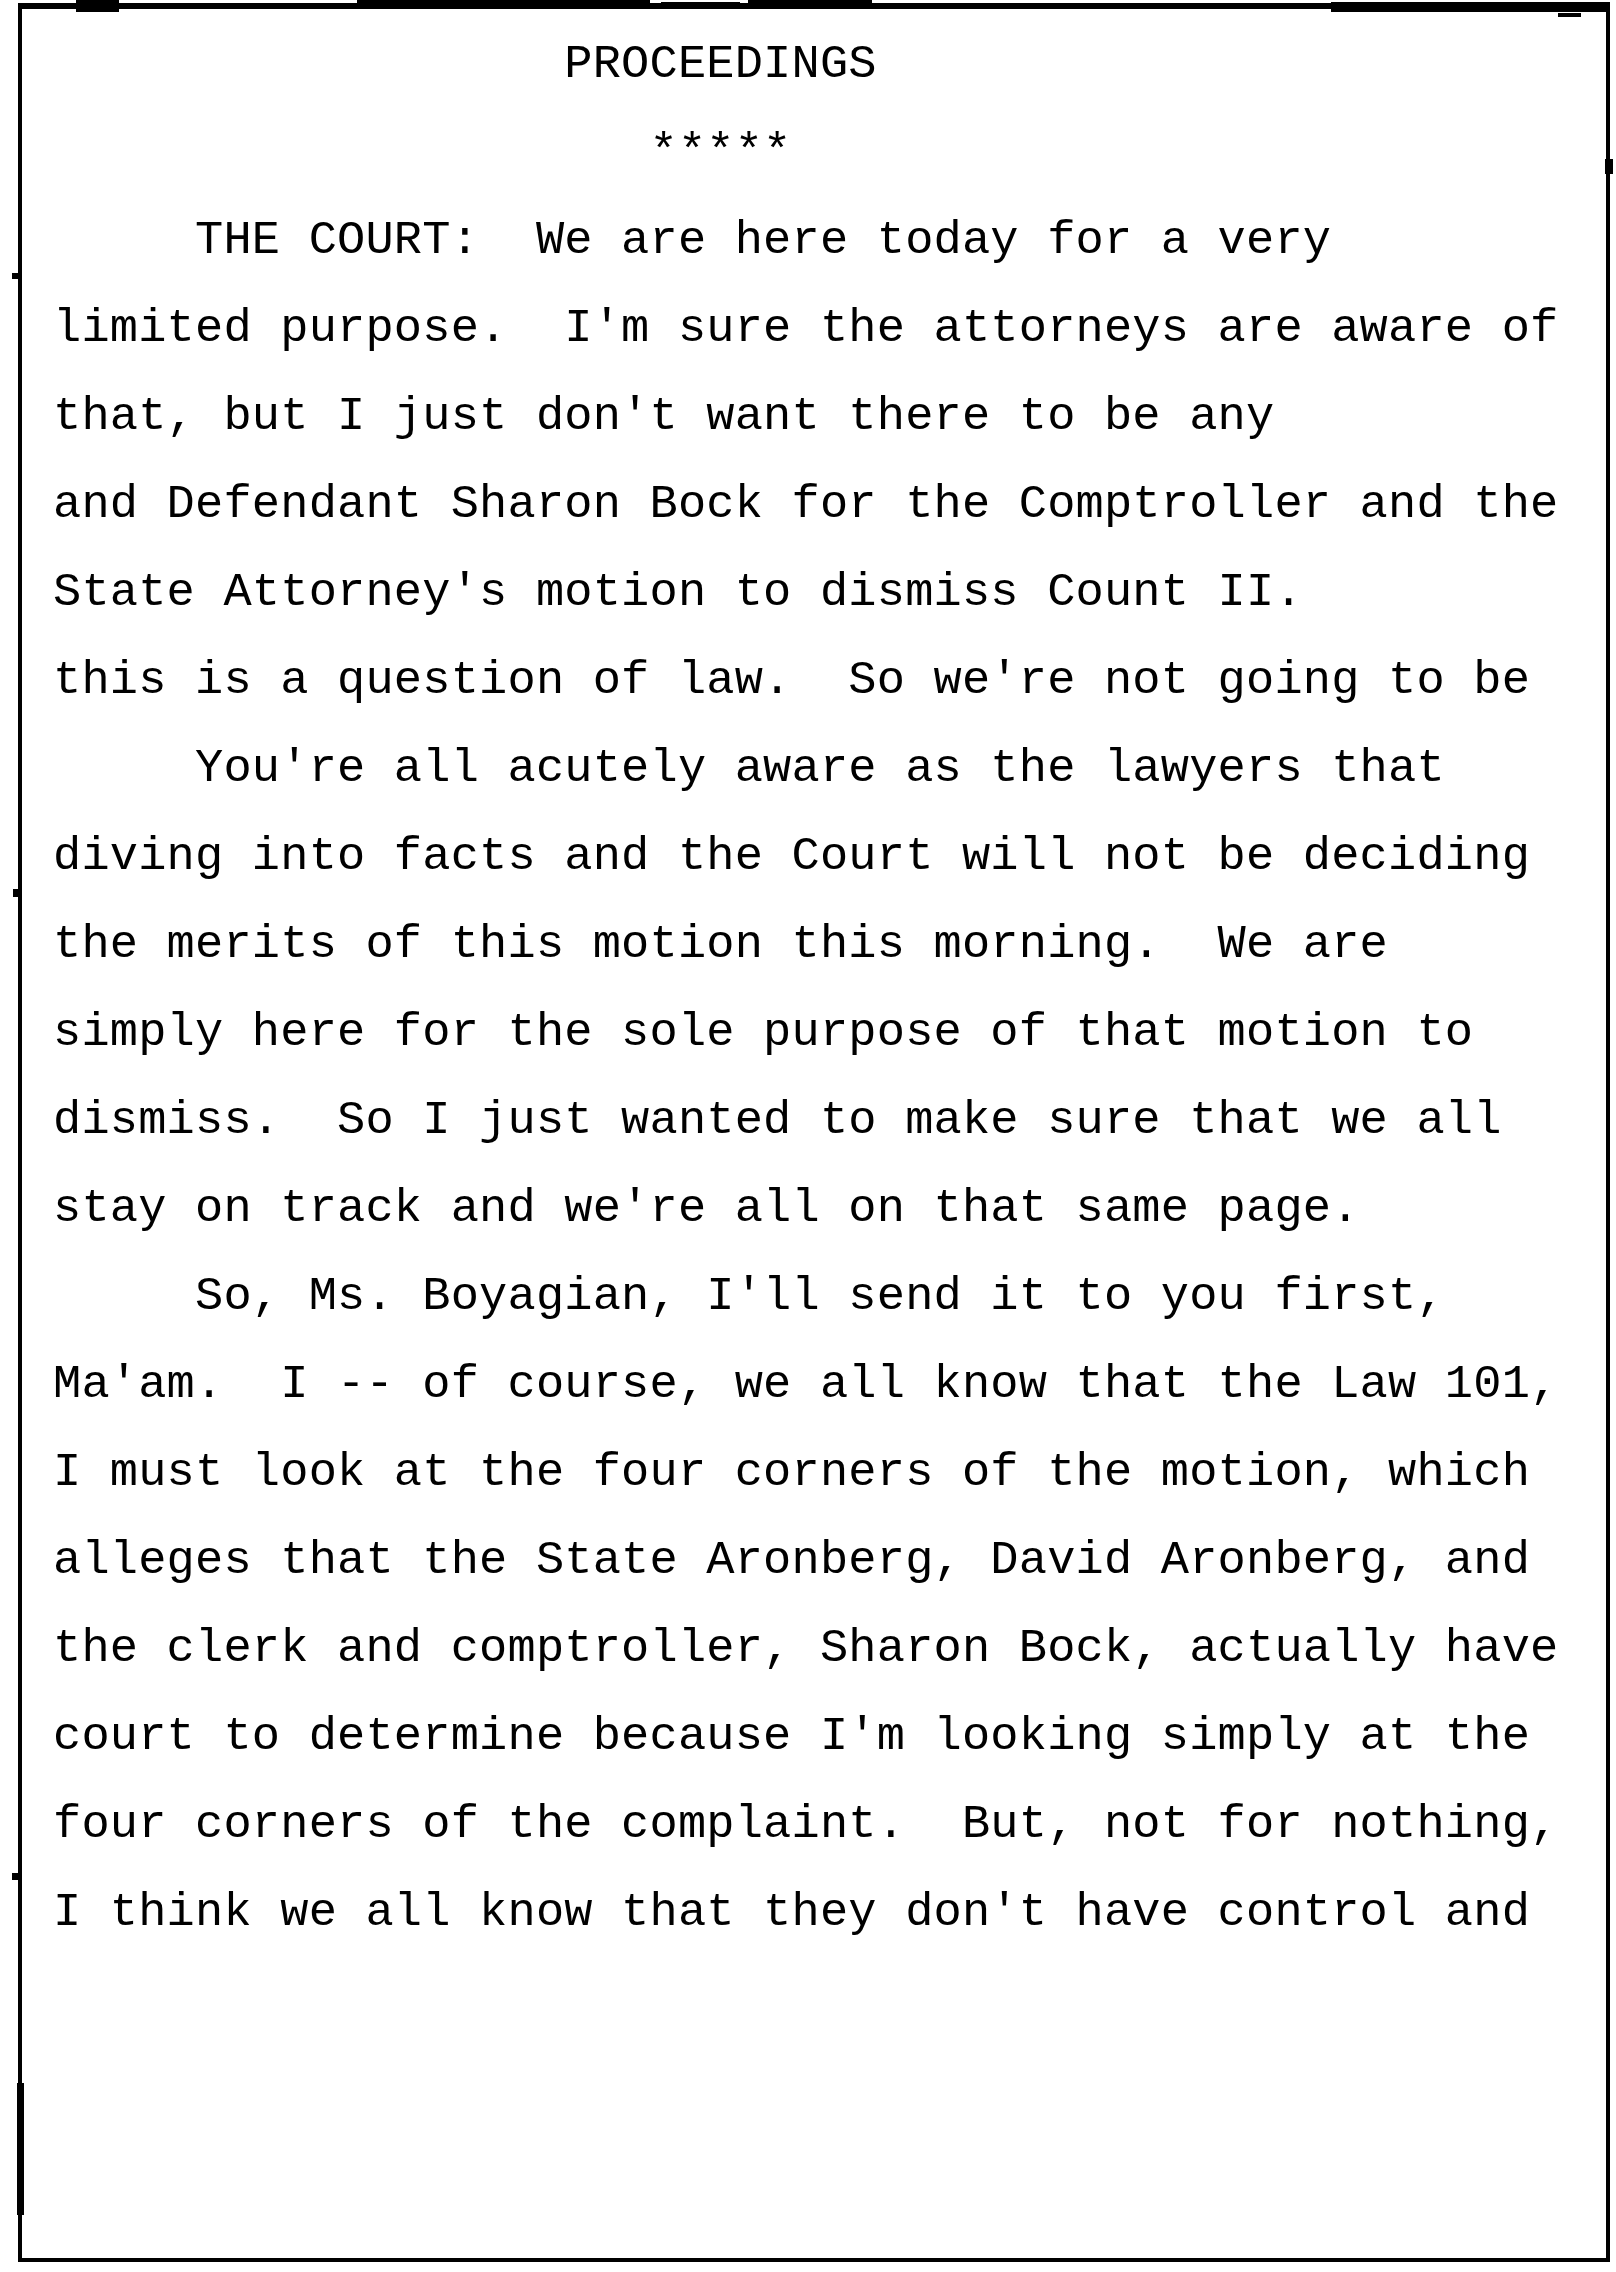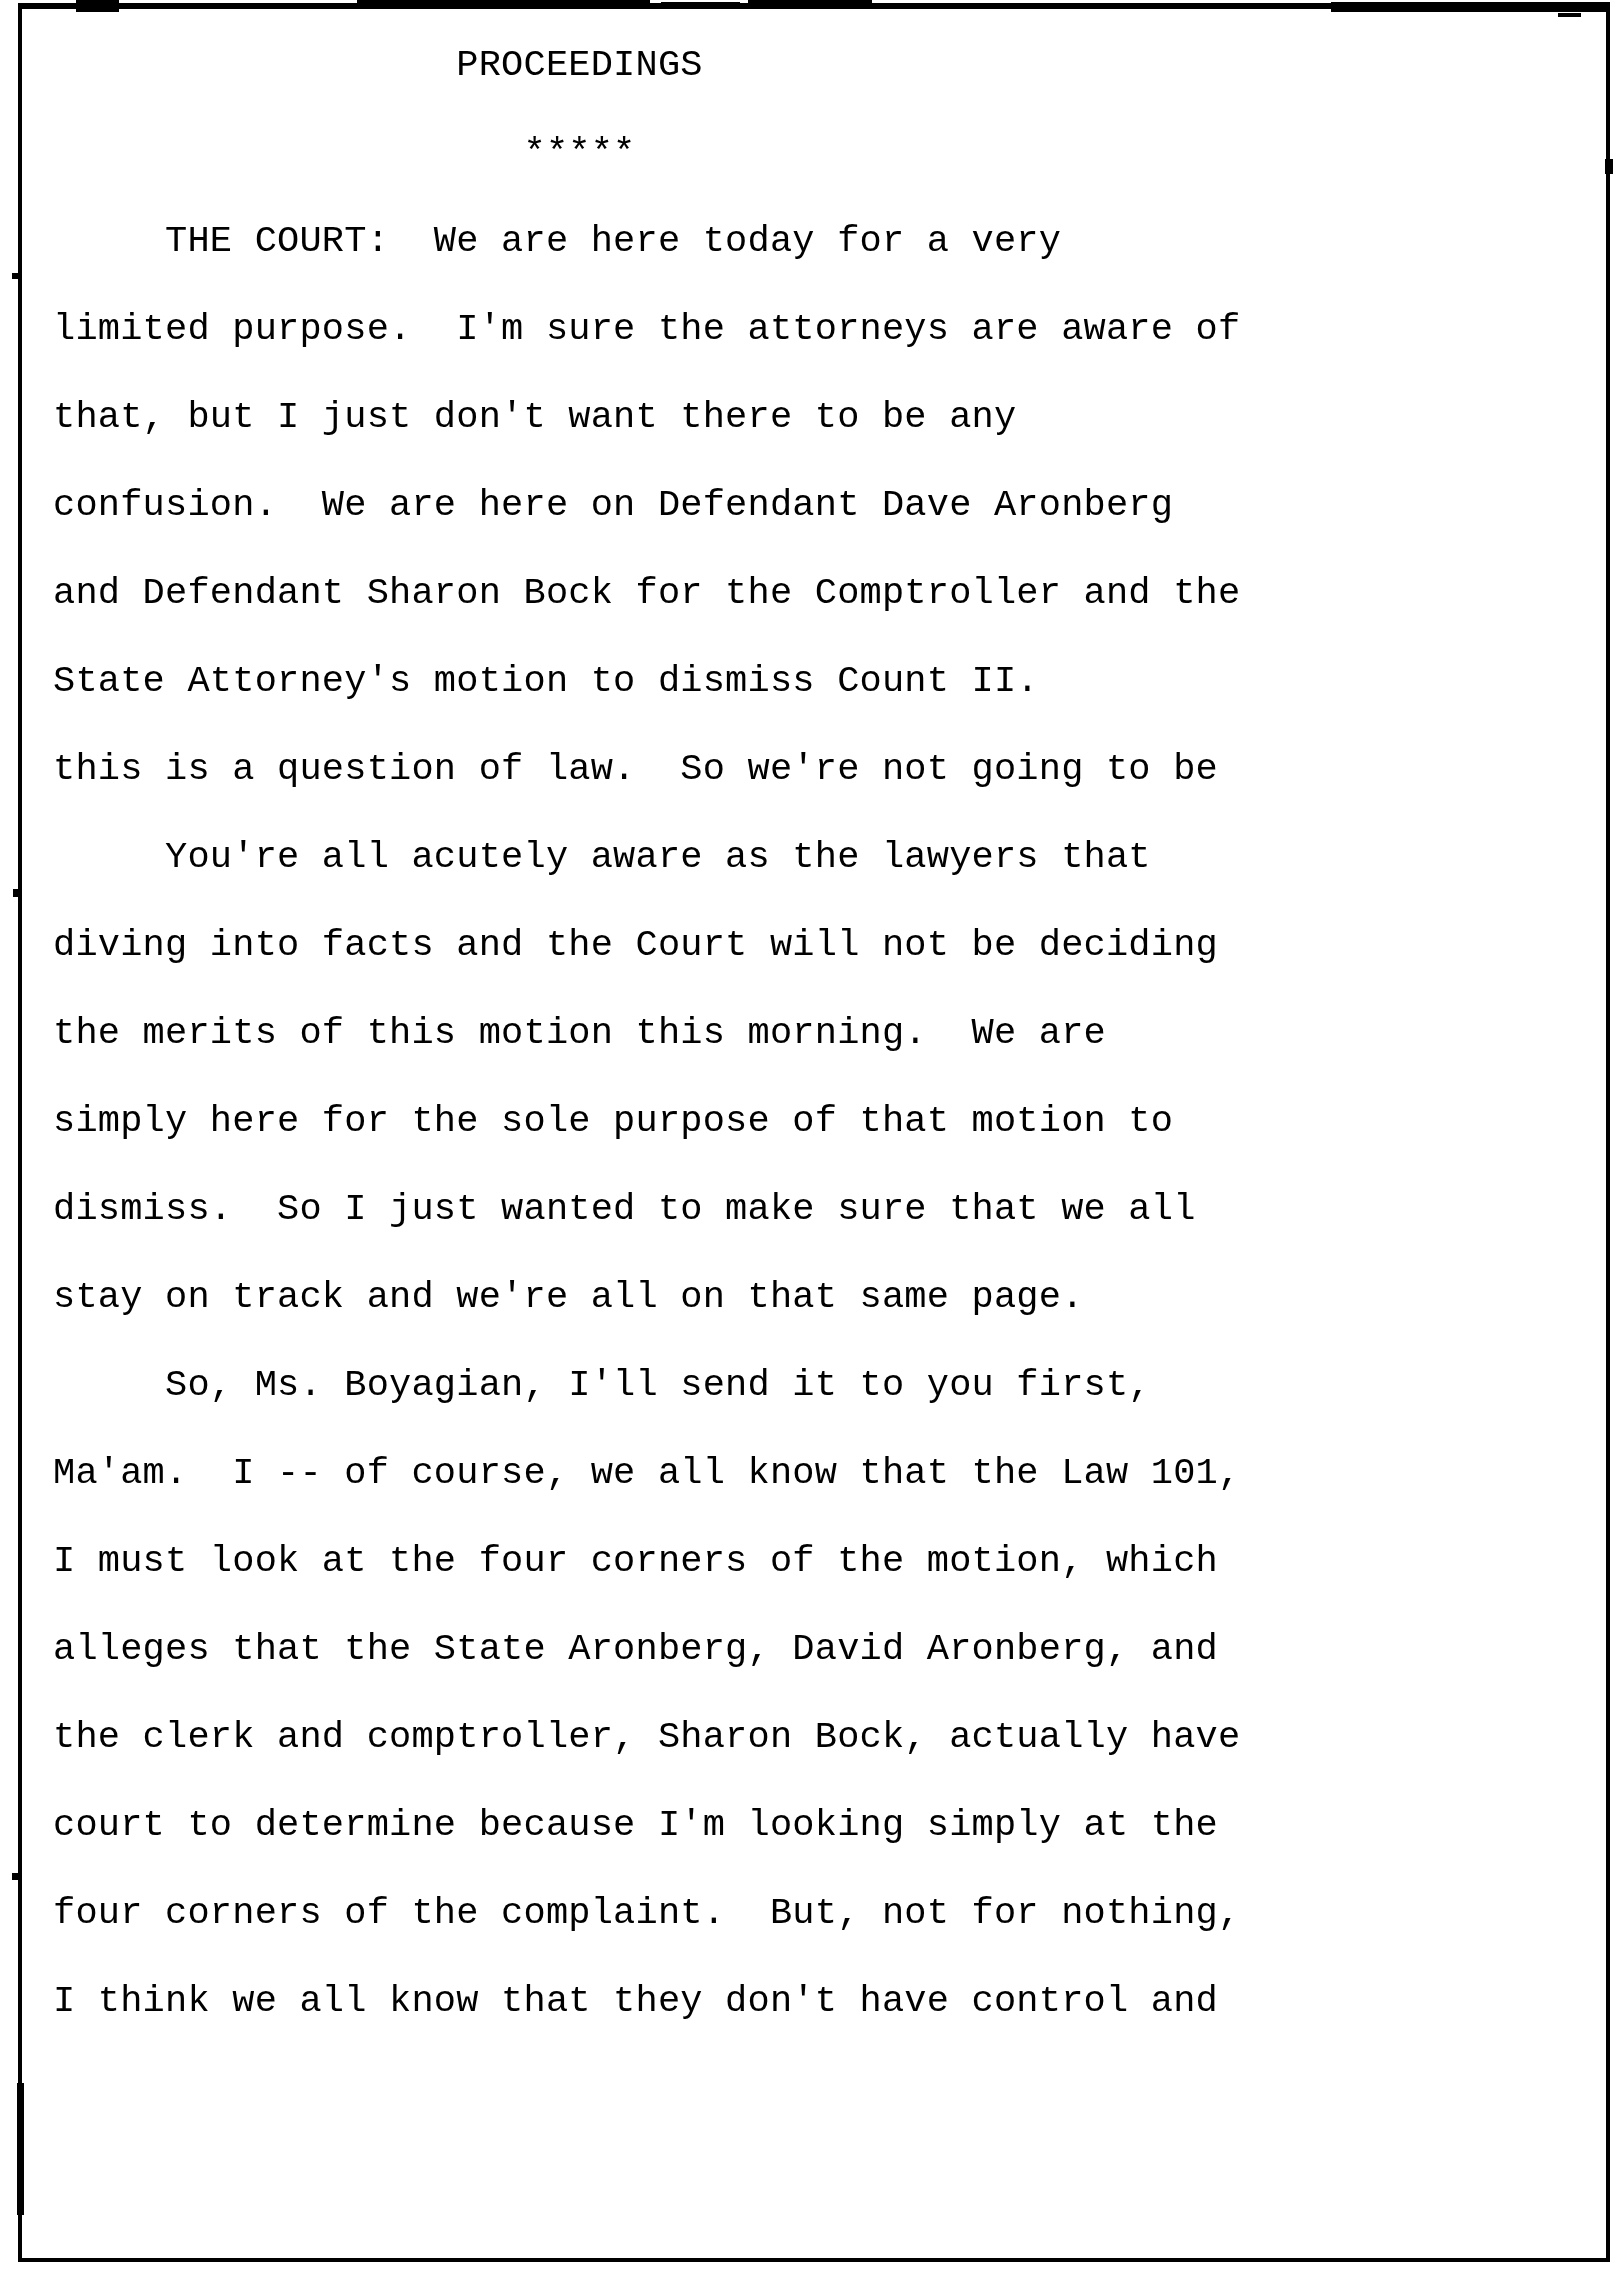--- a/index.html
+++ b/index.html
@@ -28,21 +28,21 @@
   .transcript {
     position: absolute;
     left: 0;
     top: 0;
     right: 0;
     bottom: 0;
     padding: 11.6px 8.3px 0 31px;
     color: #000000;
   }
   .line {
-    font-size: 37px;
+    font-size: 47px;
     line-height: 88px;
     letter-spacing: 0.2px;
     white-space: pre;
     color: #000000;
   }
   .artifact {
     position: absolute;
     background: #000000;
   }
   
@@ -64,21 +64,20 @@
 </head>
 <body>
 
 <div class="scan-frame">
   <div class="transcript">
       <div class="line">                  PROCEEDINGS</div>
       <div class="line">                     *****</div>
       <div class="line">     THE COURT:  We are here today for a very</div>
       <div class="line">limited purpose.  I'm sure the attorneys are aware of</div>
       <div class="line">that, but I just don't want there to be any</div>
-      <div class="line">confusion.  We are here on Defendant Dave Aronberg</div>
       <div class="line">and Defendant Sharon Bock for the Comptroller and the</div>
       <div class="line">State Attorney's motion to dismiss Count II.</div>
       <div class="line">this is a question of law.  So we're not going to be</div>
       <div class="line">     You're all acutely aware as the lawyers that</div>
       <div class="line">diving into facts and the Court will not be deciding</div>
       <div class="line">the merits of this motion this morning.  We are</div>
       <div class="line">simply here for the sole purpose of that motion to</div>
       <div class="line">dismiss.  So I just wanted to make sure that we all</div>
       <div class="line">stay on track and we're all on that same page.</div>
       <div class="line">     So, Ms. Boyagian, I'll send it to you first,</div>

